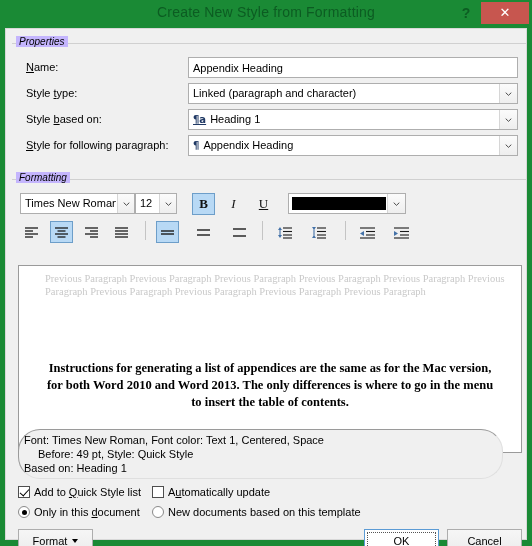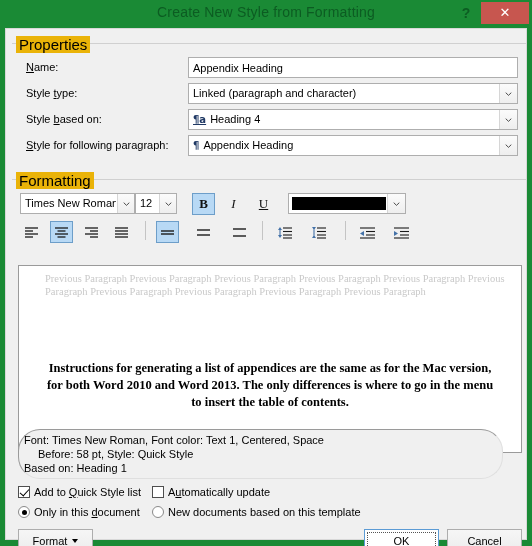--- a/index.html
+++ b/index.html
@@ -31,21 +31,21 @@
   
   .client{
     position:absolute;left:5px;right:5px;top:28px;bottom:6px;
     background:#f0f0f0;border:1px solid #d8d8d8;box-sizing:border-box;
     padding:0;
   }
 
   
   .group{position:absolute;}
   .group-title{
-    position:absolute;top:-7px;left:4px;background:#eab308;padding:0 3px;font-size:15px;color:#000;
+    position:absolute;top:-7px;left:4px;background:#c4b5fd;padding:0 3px;font-size:10px;color:#000;font-style:italic;
   }
   .group-line{
     position:absolute;left:0;right:0;top:0;height:1px;background:#d0d0d0;
   }
 
   
   .props{left:6px;top:14px;width:514px;height:118px;}
   .row{position:absolute;left:0;height:21px;}
   .lbl{position:absolute;left:14px;font-size:11px;line-height:21px;white-space:nowrap;}
   u.mn{text-decoration:underline;}
@@ -189,21 +189,21 @@
                 <path d="M0.5 0.8 L4 4.2 L7.5 0.8" fill="none" stroke="#444" stroke-width="1.2"></path>
               </svg>
           </div>
         </div>
       </div>
 
       <div class="row" style="top:66px;">
         <div class="lbl">Style <u class="mn">b</u>ased on:</div>
         <div class="combo">
           <div class="val">
-            <span class="styleicon linked">¶a</span><span>Heading 4</span>
+            <span class="styleicon linked">¶a</span><span>Heading 1</span>
           </div>
           <div class="arrow">
             <svg class="chev" viewBox="0 0 8 5">
                 <path d="M0.5 0.8 L4 4.2 L7.5 0.8" fill="none" stroke="#444" stroke-width="1.2"></path>
               </svg>
           </div>
         </div>
       </div>
 
       <div class="row" style="top:92px;">
@@ -379,21 +379,21 @@
       </div>
     </div>
 
     <div class="preview">
       <div class="prev-gray">Previous Paragraph Previous Paragraph Previous Paragraph Previous Paragraph Previous Paragraph Previous Paragraph Previous Paragraph Previous Paragraph Previous Paragraph Previous Paragraph</div>
       <div class="prev-main">Instructions for generating a list of appendices are the same as for the Mac version, for both Word 2010 and Word 2013. The only differences is where to go in the menu to insert the table of contents.</div>
     </div>
 
     <div class="desc">
       <div>Font: Times New Roman, Font color: Text 1, Centered, Space</div>
-      <div class="l2">Before:  58 pt, Style: Quick Style</div>
+      <div class="l2">Before:  49 pt, Style: Quick Style</div>
       <div>Based on: Heading 1</div>
     </div>
 
     <div class="opt" style="left:12px;top:457px;">
       <span class="cb checked"></span><span>Add to <u class="mn">Q</u>uick Style list</span>
     </div>
     <div class="opt" style="left:146px;top:457px;">
       <span class="cb"></span><span>A<u class="mn">u</u>tomatically update</span>
     </div>
     <div class="opt" style="left:12px;top:477px;">

